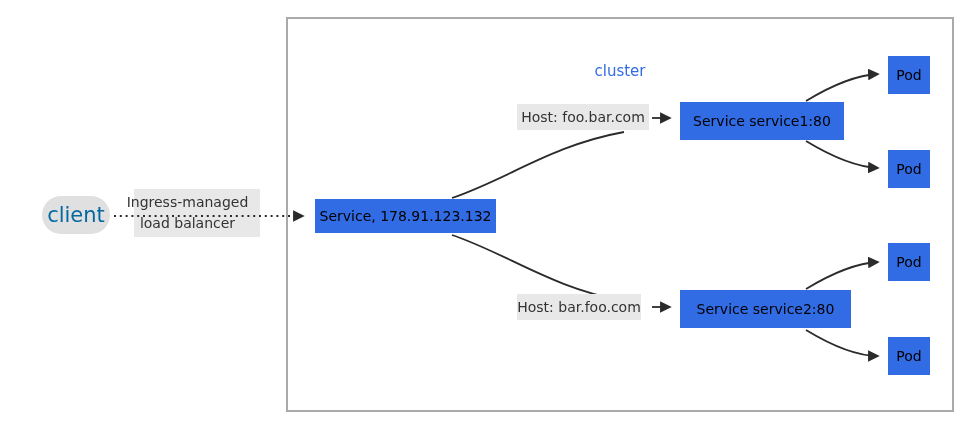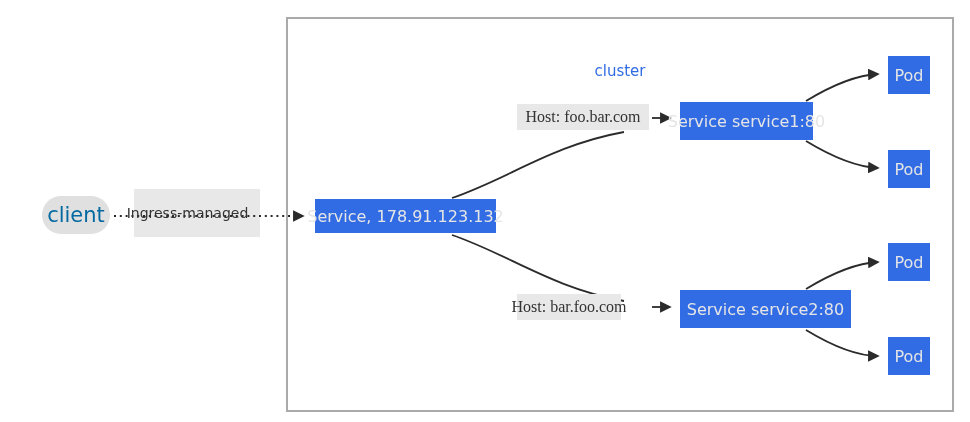--- a/index.html
+++ b/index.html
@@ -13,44 +13,44 @@
   .node,.edge-label,.cluster-box,.cluster-title{position:absolute;z-index:2;box-sizing:border-box;}
   .cluster-box{
     left:286px;top:17px;width:668px;height:395px;
     border:2px solid #aaaaaa;background:transparent;z-index:0;
   }
   .cluster-title{
     left:286px;top:22px;width:668px;text-align:center;
     color:#326ce5;font-size:15px;margin-top:40px;
   }
   .blue-node{
-    background:#326ce5;color:#e5e5e5;display:flex;
-    align-items:center;justify-content:center;font-size:16px;white-space:nowrap;
+    background:#326ce5;color:#000000;display:flex;
+    align-items:center;justify-content:center;font-size:14px;white-space:nowrap;
   }
   .client-node{
     left:42px;top:196px;width:68px;height:38px;border-radius:19px;
     background:#e0e0e0;color:#0369a1;display:flex;align-items:center;justify-content:center;
     font-size:21px;
   }
   .lb-label-bg{
     left:134px;top:189px;width:126px;height:48px;background:#e8e8e8;
   }
   .lb-label{
     left:134px;top:189px;width:107px;height:48px;display:flex;flex-direction:column;
     align-items:center;justify-content:center;line-height:21px;font-size:14px;
     background:transparent;text-align:center;white-space:nowrap;
   }
   .edge-label{
     background:#e8e8e8;display:flex;align-items:center;justify-content:center;
-    font-size:16px;white-space:nowrap;font-family:Liberation Serif, serif;
+    font-size:14px;white-space:nowrap;
   }
   .host-1{left:517px;top:104px;width:132px;height:26px;}
-  .host-2{left:517px;top:294px;width:104px;height:26px;}
+  .host-2{left:517px;top:294px;width:124px;height:26px;}
   .ingress-node{left:315px;top:199px;width:181px;height:34px;}
-  .service-1{left:680px;top:102px;width:133px;height:38px;text-align:center;}
+  .service-1{left:680px;top:102px;width:164px;height:38px;text-align:center;}
   .service-2{left:680px;top:290px;width:171px;height:38px;}
   .pod{width:42px;height:38px;left:888px;}
   .pod-1{top:56px;}
   .pod-2{top:150px;}
   .pod-3{top:243px;}
   .pod-4{top:337px;}
 </style>
 </head>
 <body>
 
@@ -79,20 +79,21 @@
 
   <div class="cluster-box"></div>
   <div class="cluster-title">cluster</div>
 
   <div class="node client-node">
     <span>client</span>
   </div>
 
   <div class="node lb-label">
     <span>Ingress-managed</span>
+    <span>load balancer</span>
   </div>
 
   <div class="node blue-node ingress-node">
     <span>Service, 178.91.123.132</span>
   </div>
 
   <div class="edge-label host-1">
     <span>Host: foo.bar.com</span>
   </div>
   <div class="edge-label host-2">

